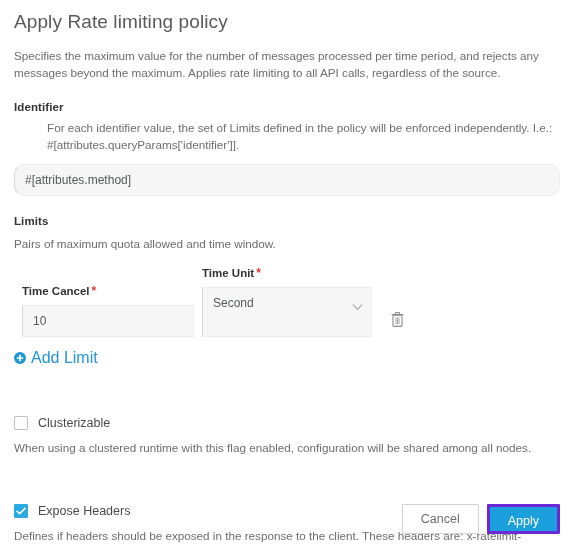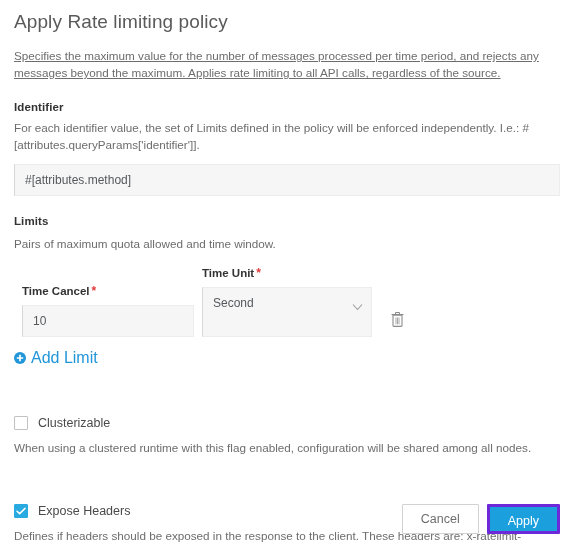--- a/index.html
+++ b/index.html
@@ -52,21 +52,20 @@
   
   .desc {
     font-size: 11.7px;
     line-height: 17px;
     color: #6d6d6d;
     margin: 0;
   }
 
   .intro {
     margin-top: 14px;
-    text-decoration: underline;
   }
 
   
   .text-input {
     box-sizing: border-box;
     width: 100%;
     height: 32px;
     background: #f6f6f6;
     border: none;
     border-left: 1px solid #d7d7d7;
@@ -76,20 +75,21 @@
     font-family: "Liberation Sans", sans-serif;
     font-size: 12px;
     color: #55595c;
     padding: 0 10px;
     outline: none;
     border-radius: 0;
   }
 
   .identifier-input {
     margin-top: 11px;
+    border-radius: 10px;
   }
 
   
   .limits-block { margin-top: 19px; }
 
   .limits-desc { margin-top: 8px; }
 
   .limits-grid {
     display: flex;
     align-items: flex-end;
@@ -265,21 +265,21 @@
 <body>
 
 <div class="page">
 
   <h1 class="dialog-title">Apply Rate limiting policy</h1>
 
   <p class="desc intro">Specifies the maximum value for the number of messages processed per time period, and rejects any messages beyond the maximum. Applies rate limiting to all API calls, regardless of the source.</p>
 
   <div style="margin-top:20px;">
     <div class="field-heading">Identifier</div>
-    <p class="desc" style="margin-top:6px;">For each identifier value, the set of Limits defined in the policy will be enforced independently. I.e.: #[attributes.queryParams['identifier']].</p>
+    <p class="desc" style="margin-top:6px;margin-left:33px;">For each identifier value, the set of Limits defined in the policy will be enforced independently. I.e.: #[attributes.queryParams['identifier']].</p>
     <input class="text-input identifier-input" type="text" value="#[attributes.method]" style="">
   </div>
 
   <div class="limits-block">
     <div class="field-heading">Limits</div>
     <p class="desc limits-desc">Pairs of maximum quota allowed and time window.</p>
 
     <div class="limits-grid">
 
 

